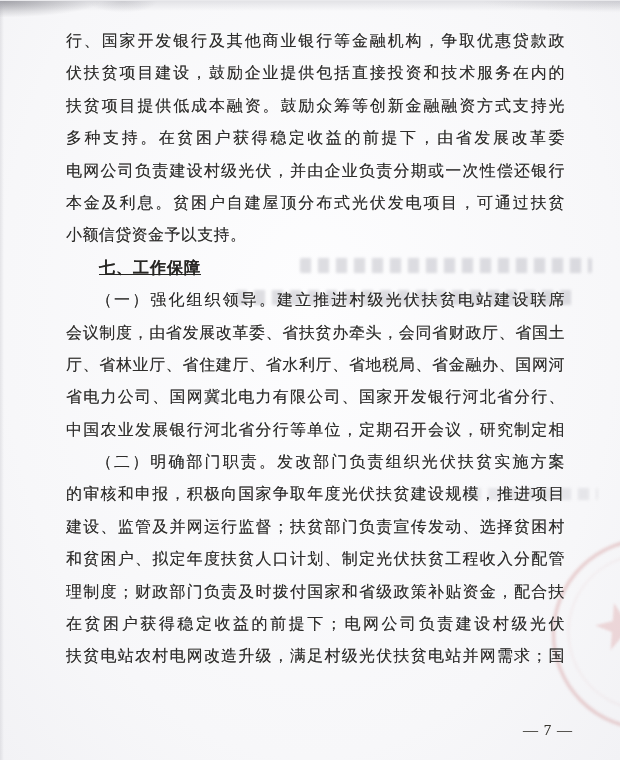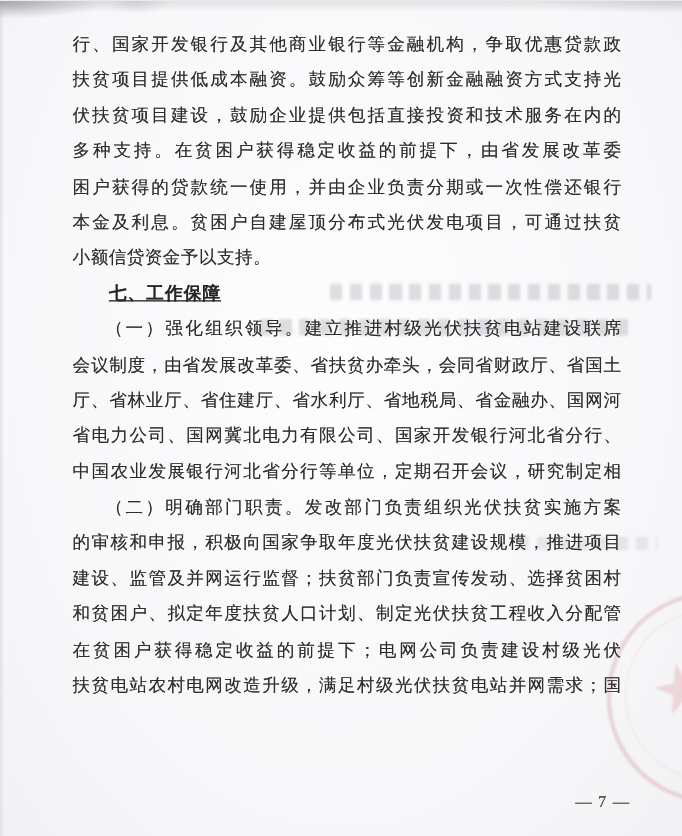--- a/index.html
+++ b/index.html
@@ -118,35 +118,36 @@
   <div class="ghost ghost-a"></div>
   <div class="ghost ghost-b"></div>
   <div class="ghost ghost-c"></div>
 
   <div class="seal-circle"></div>
   <div class="seal-circle-inner"></div>
   <div class="seal-star">★</div>
 
   <div class="content">
     <div class="line j">行、国家开发银行及其他商业银行等金融机构，争取优惠贷款政</div>
+    <div class="line j">伏扶贫项目建设，鼓励企业提供包括直接投资和技术服务在内的</div>
     <div class="line j">扶贫项目提供低成本融资。鼓励众筹等创新金融融资方式支持光</div>
-    <div class="line j">伏扶贫项目建设，鼓励企业提供包括直接投资和技术服务在内的</div>
     <div class="line j">多种支持。在贫困户获得稳定收益的前提下，由省发展改革委</div>
-    <div class="line j">困户获得的贷款统一使用，并由企业负责分期或一次性偿还银行</div>
+    <div class="line j">电网公司负责建设村级光伏，并由企业负责分期或一次性偿还银行</div>
     <div class="line j">本金及利息。贫困户自建屋顶分布式光伏发电项目，可通过扶贫</div>
     <div class="line">小额信贷资金予以支持。</div>
     <div class="line heading">七、工作保障</div>
     <div class="line j ind">（一）强化组织领导。建立推进村级光伏扶贫电站建设联席</div>
     <div class="line j">会议制度，由省发展改革委、省扶贫办牵头，会同省财政厅、省国土</div>
     <div class="line j">厅、省林业厅、省住建厅、省水利厅、省地税局、省金融办、国网河北</div>
     <div class="line j">省电力公司、国网冀北电力有限公司、国家开发银行河北省分行、</div>
     <div class="line j">中国农业发展银行河北省分行等单位，定期召开会议，研究制定相</div>
     <div class="line j ind">（二）明确部门职责。发改部门负责组织光伏扶贫实施方案</div>
     <div class="line j">的审核和申报，积极向国家争取年度光伏扶贫建设规模，推进项目</div>
     <div class="line j">建设、监管及并网运行监督；扶贫部门负责宣传发动、选择贫困村</div>
     <div class="line j">和贫困户、拟定年度扶贫人口计划、制定光伏扶贫工程收入分配管</div>
+    <div class="line j">理制度；财政部门负责及时拨付国家和省级政策补贴资金，配合扶</div>
     <div class="line j">在贫困户获得稳定收益的前提下；电网公司负责建设村级光伏</div>
     <div class="line j">扶贫电站农村电网改造升级，满足村级光伏扶贫电站并网需求；国</div>
   </div>
 
   <div class="page-number">— 7 —</div>
 
 </div>
 
 </body></html>

